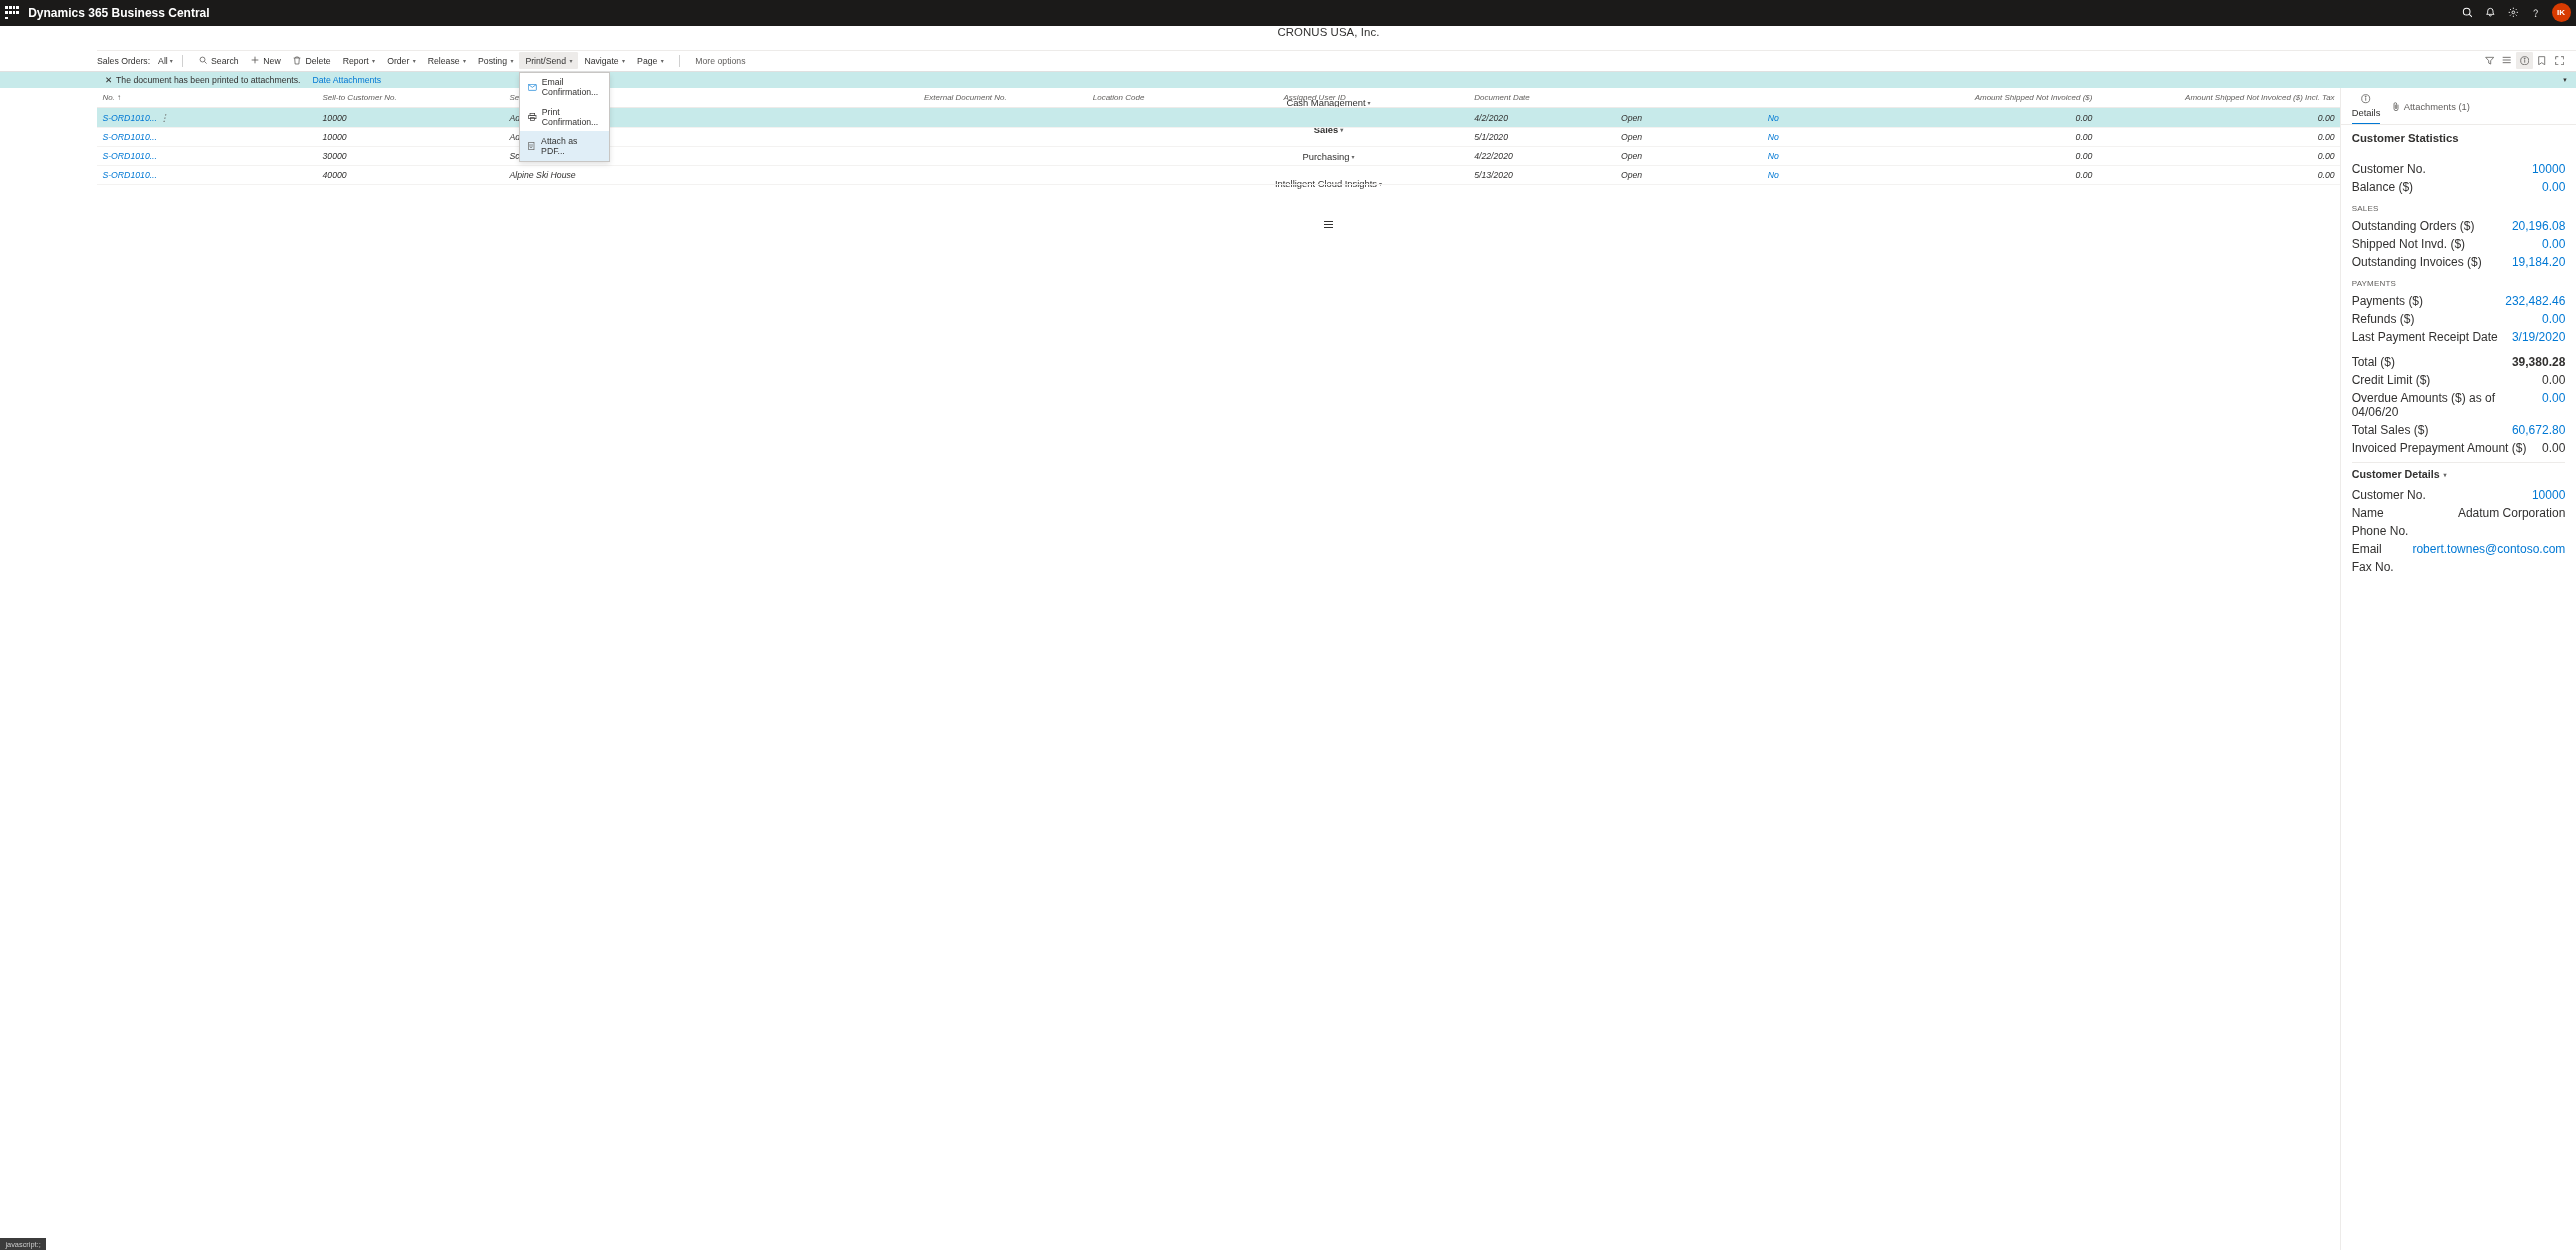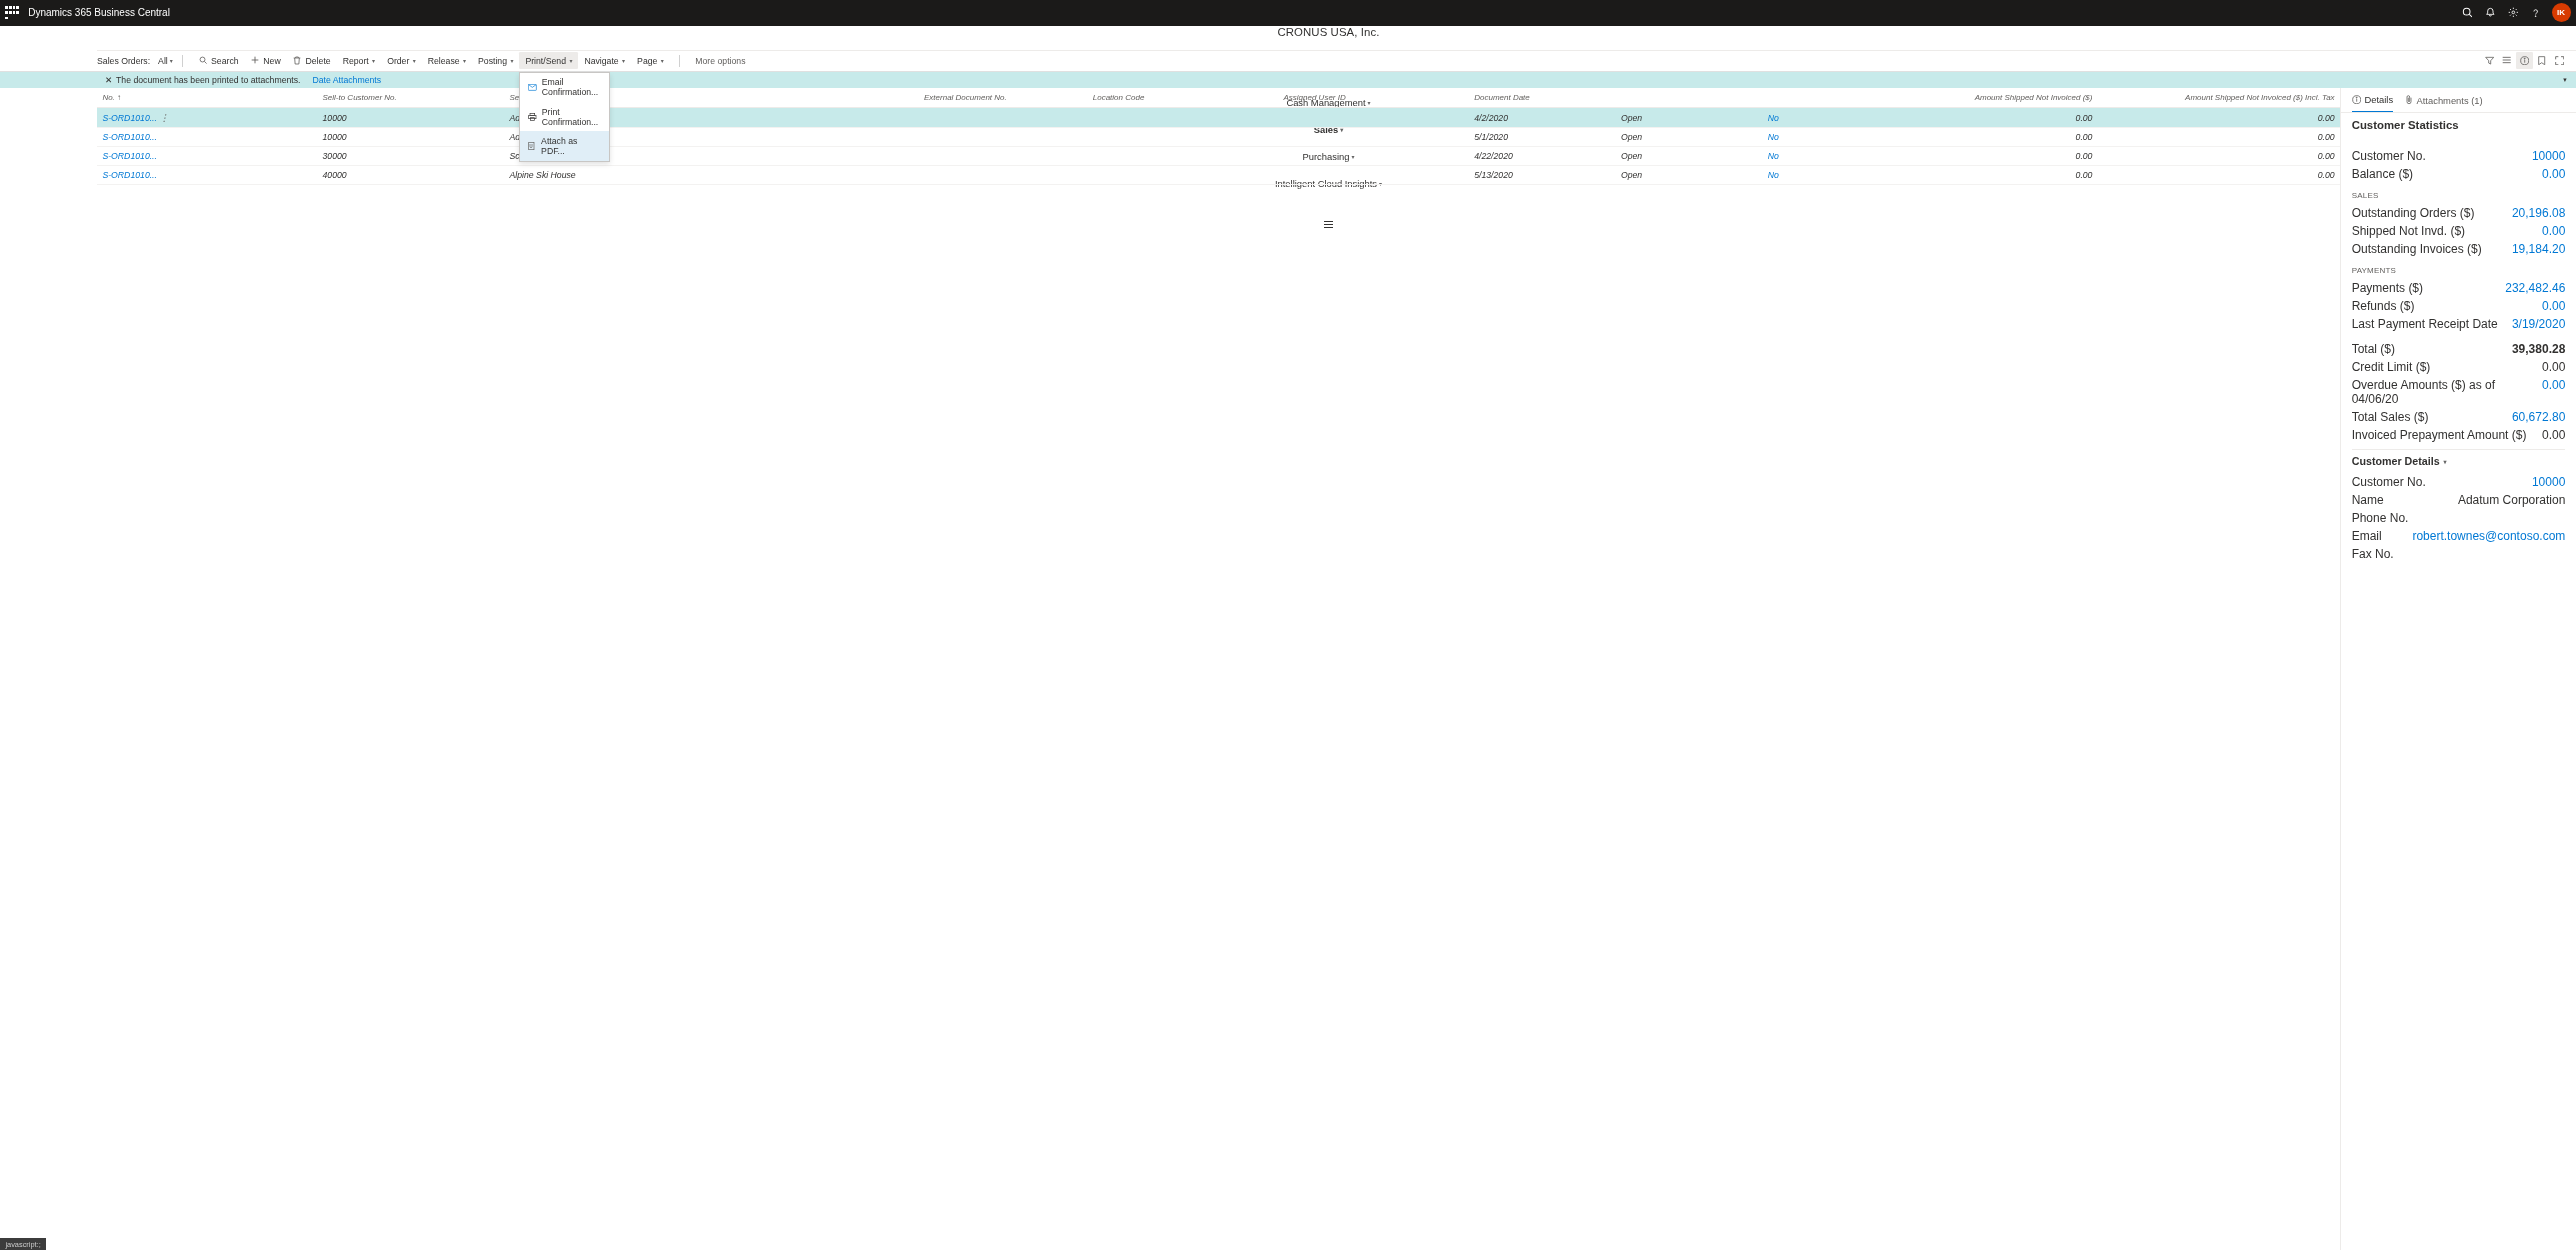--- a/index.html
+++ b/index.html
@@ -3,21 +3,21 @@
 <meta charset="utf-8">
 <style>
   * { box-sizing: border-box; margin: 0; padding: 0; font-family: "Segoe UI", Arial, sans-serif; }
   html, body { width: 100%; height: 100%; background: #f3f3f3; }
   body { font-size: 8.7px; color: #323130; overflow: hidden; }
 
   
   .topbar { height: 25.5px; background: #1b1a19; color: #fff; display: flex; align-items: center; padding: 0 5.4px; }
   .topbar .waffle { width: 13.4px; height: 13.4px; display: flex; flex-wrap: wrap; justify-content: space-between; align-content: space-between; margin-right: 9.4px; cursor: pointer; }
   .topbar .waffle span { width: 2.7px; height: 2.7px; background: #fff; }
-  .topbar .title { font-size: 10px; font-weight: 400; }
+  .topbar .title { font-size: 12px; font-weight: 700; }
   .topbar .spacer { flex: 1; }
   .topbar .ticon { width: 23px; height: 25.5px; display: flex; align-items: center; justify-content: center; cursor: pointer; color: #fff; }
   .avatar { width: 19px; height: 19px; border-radius: 50%; background: #d83b01; color: #fff; display: flex; align-items: center; justify-content: center; font-size: 8px; font-weight: 600; margin-left: 4px; cursor: pointer; }
 
   
   .page { background: #fff; margin: 0; border-bottom: 0.7px solid #e0e0e0; }
   .page-inner { padding: 0 0 0 97px; }
 
   
   .company-nav { height: 25px; display: flex; align-items: center; gap: 16px; border-bottom: 0.7px solid #edebe9; padding-right: 16px; flex-direction: column; }
@@ -66,21 +66,21 @@
   table.data td { font-size: 8.7px; padding: 4px 5.4px; border-bottom: 0.7px solid #f3f2f1; white-space: nowrap; overflow: hidden; text-overflow: ellipsis; }
   table.data td.link { color: #0078d4; cursor: pointer; }
   table.data td.nolink { color: #0078d4; }
   table.data td.num { text-align: right; }
   table.data tr.selected td { background: #c7eaea; }
   .rowmenu { color: #605e5c; cursor: pointer; font-size: 9.4px; }
 
   
   .fb-tabs { display: flex; gap: 12px; padding: 6.7px 10.7px 0 10.7px; border-bottom: 0.7px solid #edebe9; }
   .fb-tab { display: flex; align-items: center; gap: 3.4px; font-size: 9.4px; padding-bottom: 5.4px; cursor: pointer; color: #605e5c; }
-  .fb-tab.active { color: #323130; border-bottom: 1.3px solid #0078d4; font-weight: 400; }
+  .fb-tab.active { color: #323130; border-bottom: 1.3px solid #0078d4; font-weight: 400; flex-direction: column; }
   .fb-section { padding: 6.7px 10.7px 2.7px 10.7px; }
   .fb-title { font-size: 11.4px; font-weight: 600; margin-bottom: 16px; }
   .fb-sub { font-size: 8px; color: #605e5c; letter-spacing: 0.2px; margin: 8px 0 4px 0; }
   .fb-row { display: flex; justify-content: space-between; font-size: 12px; padding: 2px 0; }
   .fb-row .k { color: #323130; }
   .fb-row .v { color: #323130; }
   .fb-row .v.link { color: #0078d4; cursor: pointer; }
   .fb-row.bold .v { font-weight: 600; }
   .fb-hr { height: 0.7px; background: #edebe9; margin: 5.4px 0; }
   .fb-expand { font-size: 10.7px; font-weight: 600; display: flex; align-items: center; gap: 4px; cursor: pointer; margin-top: 5.4px; }

